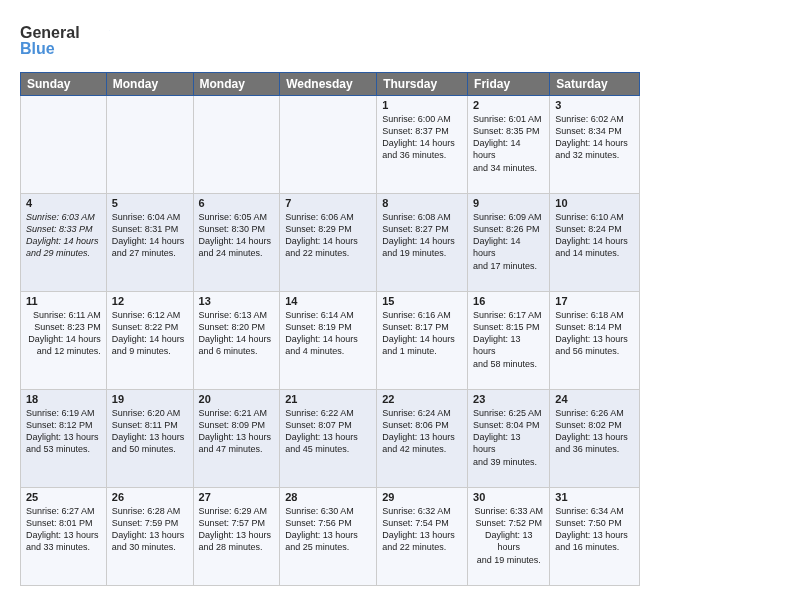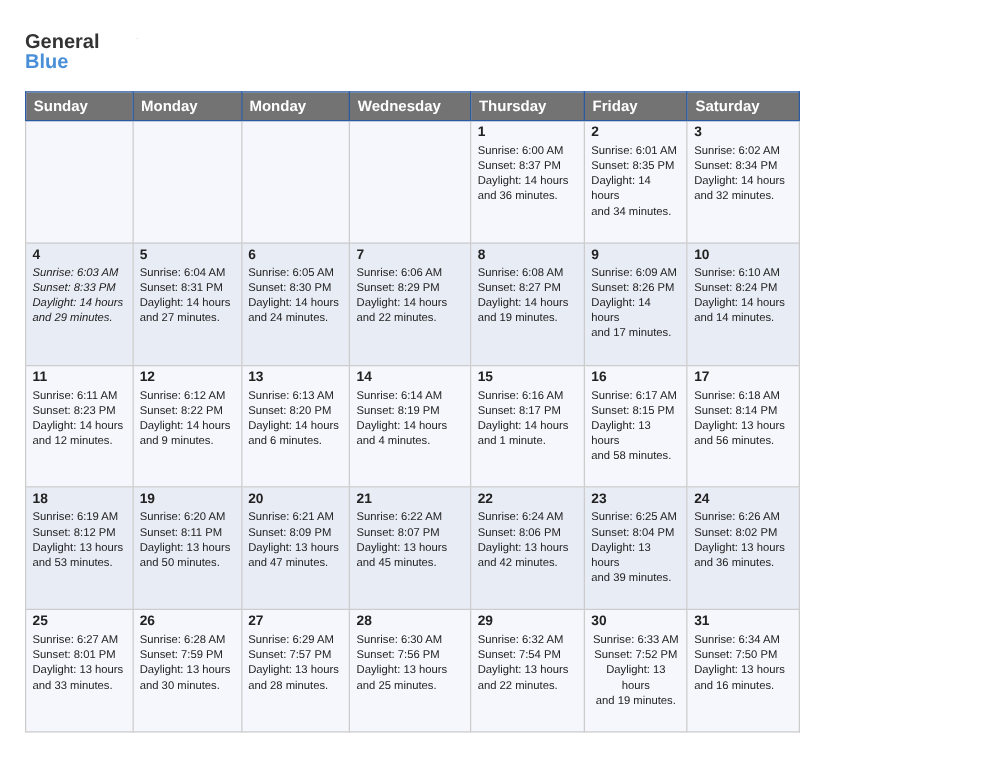--- a/index.html
+++ b/index.html
@@ -192,21 +192,21 @@
             <span class="day-num">10</span>
             <div class="day-info" style="white-space: pre-line;">Sunrise: 6:10 AM
 Sunset: 8:24 PM
 Daylight: 14 hours
 and 14 minutes.</div>
           </td>
         </tr>
         <tr>
           <td>
             <span class="day-num">11</span>
-            <div class="day-info" style="white-space: pre-line;">Sunrise: 6:11 AM
+            <div class="day-info" style="white-space: pre-line; text-align: right;">Sunrise: 6:11 AM
 Sunset: 8:23 PM
 Daylight: 14 hours
 and 12 minutes.</div>
           </td>
           <td>
             <span class="day-num">12</span>
             <div class="day-info" style="white-space: pre-line;">Sunrise: 6:12 AM
 Sunset: 8:22 PM
 Daylight: 14 hours
 and 9 minutes.</div>

